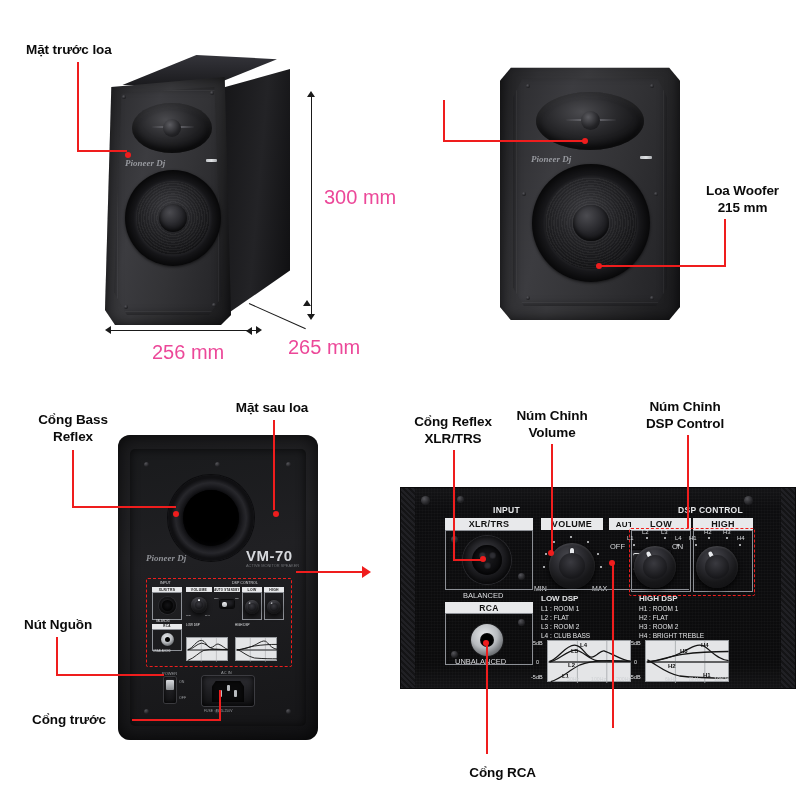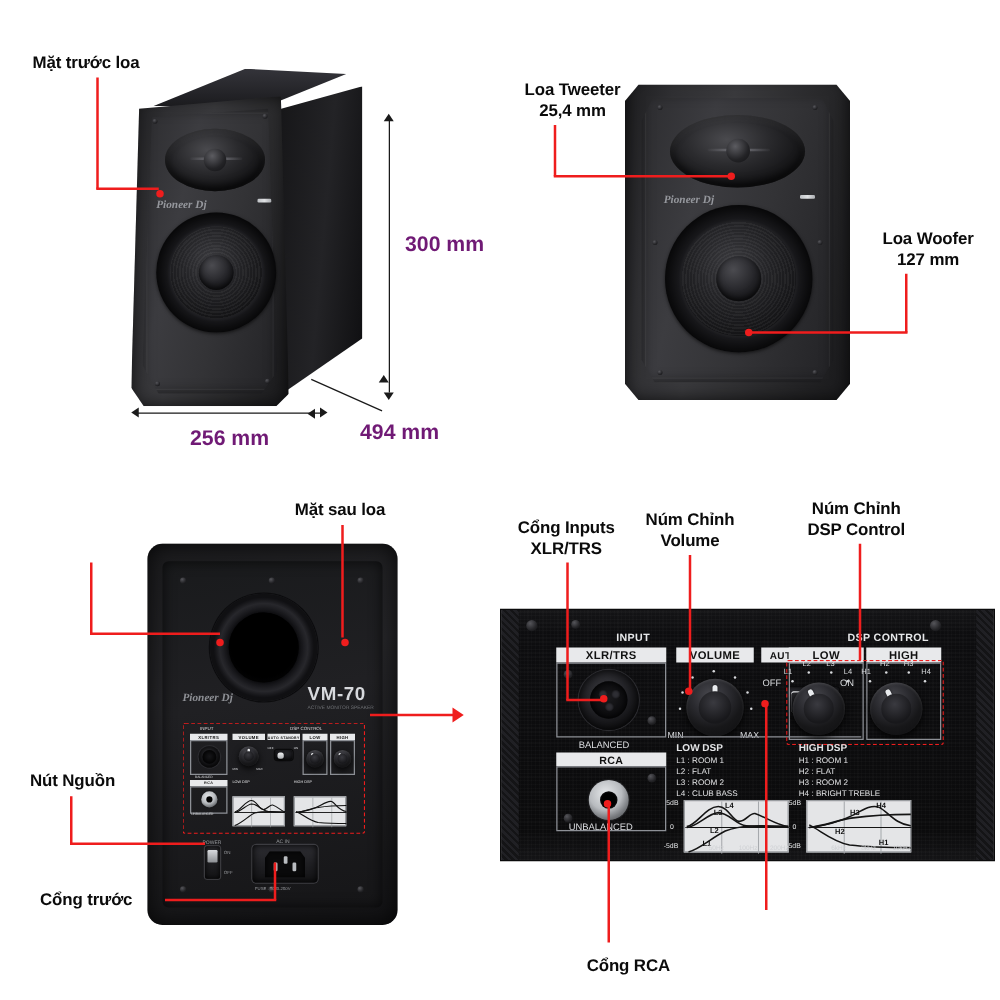--- a/index.html
+++ b/index.html
@@ -37,21 +37,21 @@
 
   
   .dim { position:absolute; background:#1a1a1a; }
   .dimh{ height:1px; }
   .dimv{ width:1px; }
   .ar { position:absolute; width:0; height:0; }
   .ar.up   { border-left:4px solid transparent;border-right:4px solid transparent;border-bottom:6px solid #1a1a1a;}
   .ar.down { border-left:4px solid transparent;border-right:4px solid transparent;border-top:6px solid #1a1a1a;}
   .ar.left { border-top:4px solid transparent;border-bottom:4px solid transparent;border-right:6px solid #1a1a1a;}
   .ar.right{ border-top:4px solid transparent;border-bottom:4px solid transparent;border-left:6px solid #1a1a1a;}
-  .dimtxt { position:absolute; font-weight:bold; font-size:17px; color:#701a75; }
+  .dimtxt { position:absolute; font-weight:normal; font-size:20px; color:#ec4899; }
 
   
   .spk { position:absolute; }
   .cab-front{
     position:absolute; border-radius:7px/9px;
     background:linear-gradient(100deg,#1d1d1f 0%,#303033 18%,#3a3a3d 40%,#2a2a2c 70%,#19191b 100%);
     box-shadow:inset 0 0 14px rgba(0,0,0,.75);
   }
   .baffle{
     position:absolute; border-radius:4px;
@@ -305,21 +305,21 @@
   <div class="dimtxt" style="left:324px; top:186px;">300 mm</div>
 
   <div class="dim dimh" style="left:110px; top:330px; width:148px;"></div>
   <div class="ar left" style="left:105px; top:326px;"></div>
   <div class="ar right" style="left:256px; top:326px;"></div>
   <div class="dimtxt" style="left:152px; top:341px;">256 mm</div>
 
   <div class="dim" style="left:249px; top:303px; width:62px; height:1px; transform:rotate(24deg); transform-origin:left center;"></div>
   <div class="ar left" style="left:246px; top:327px;"></div>
   <div class="ar up" style="left:303px; top:300px;"></div>
-  <div class="dimtxt" style="left:288px; top:336px;">494 mm</div>
+  <div class="dimtxt" style="left:288px; top:336px;">265 mm</div>
 
   <div class="spk" style="left:500px; top:60px; width:180px; height:260px;">
     <div class="cab-front" style="left:0; top:0; width:180px; height:260px;
                 clip-path:polygon(6% 3%, 94% 3%, 100% 8%, 100% 95%, 94% 100%, 6% 100%, 0 95%, 0 8%);"></div>
     <div class="baffle" style="left:13px; top:14px; width:154px; height:232px;
                 clip-path:polygon(6% 2%, 94% 2%, 100% 10%, 100% 92%, 93% 100%, 7% 100%, 0 92%, 0 10%);"></div>
 
     <div class="screw" style="left:26px;top:24px;width:4px;height:4px;"></div>
     <div class="screw" style="left:150px;top:24px;width:4px;height:4px;"></div>
     <div class="screw" style="left:26px;top:236px;width:4px;height:4px;"></div>
@@ -334,28 +334,26 @@
 
     <div class="logo" style="left:31px; top:94px; font-size:9px;">Pioneer Dj</div>
     <div class="led" style="left:140px;top:96px;width:12px;height:3px;"></div>
 
     <div class="woofer" style="left:32px; top:104px; width:118px; height:118px;">
       <div class="woof-cone" style="left:13px;top:13px;width:92px;height:92px;"></div>
       <div class="woof-dust" style="left:41px;top:41px;width:36px;height:36px;"></div>
     </div>
   </div>
 
-  <div class="anno ctr" style="left:398px; top:64px; width:120px;">Loa Tweeter
-25,4 mm</div>
   <div class="ln lnv" style="left:443px; top:100px; height:41px;"></div>
   <div class="ln lnh" style="left:443px; top:140px; width:142px;"></div>
   <div class="dot" style="left:582px;top:138px;"></div>
 
   <div class="anno ctr" style="left:690px; top:183px; width:105px;">Loa Woofer
-127 mm</div>
+215 mm</div>
   <div class="ln lnv" style="left:724px; top:219px; height:47px;"></div>
   <div class="ln lnh" style="left:598px; top:265px; width:128px;"></div>
   <div class="dot" style="left:596px;top:263px;"></div>
 
   <div class="spk" style="left:118px; top:435px; width:200px; height:305px;">
     <div class="cab-rear" style="left:0; top:0; width:200px; height:305px;"></div>
     <div class="rear-plate" style="left:12px; top:14px; width:176px; height:277px;"></div>
 
     <div class="screw" style="left:26px;top:27px;width:5px;height:5px;"></div>
     <div class="screw" style="left:168px;top:27px;width:5px;height:5px;"></div>
@@ -455,20 +453,22 @@
       <div class="acpin" style="left:17px;top:14px;width:3px;height:7px;"></div>
       <div class="acpin" style="left:32px;top:14px;width:3px;height:7px;"></div>
       <div class="acpin" style="left:24.5px;top:9px;width:3px;height:6px;"></div>
     </div>
     <div class="tinyTxt" style="left:86px;top:274px;font-size:3.4px;">FUSE : T0.5L250V</div>
 
     <div class="dot" style="left:55px;top:76px;"></div>
     <div class="dot" style="left:155px;top:76px;"></div>
   </div>
 
+  <div class="anno ctr" style="left:18px; top:412px; width:110px;">Cổng Bass
+Reflex</div>
   <div class="ln lnv" style="left:72px; top:450px; height:57px;"></div>
   <div class="ln lnh" style="left:72px; top:506px; width:104px;"></div>
 
   <div class="anno ctr" style="left:210px; top:400px; width:124px;">Mặt sau loa</div>
   <div class="ln lnv" style="left:273px; top:420px; height:90px;"></div>
 
   <div class="anno" style="left:24px; top:617px;text-align:right;">Nút Nguồn</div>
   <div class="ln lnv" style="left:56px; top:637px; height:38px;"></div>
   <div class="ln lnh" style="left:56px; top:674px; width:108px;"></div>
 
@@ -617,21 +617,21 @@
       <div class="curveLbl" style="left:55px;top:1px;font-size:6px;">H4</div>
       <div class="curveLbl" style="left:34px;top:7px;font-size:6px;">H3</div>
       <div class="curveLbl" style="left:22px;top:22px;font-size:6px;">H2</div>
       <div class="curveLbl" style="left:57px;top:31px;font-size:6px;">H1</div>
     </div>
     <div class="axTxt" style="left:264px; top:188px; font-size:5.2px; color:#cfd1d4;">6kHz</div>
     <div class="axTxt" style="left:288px; top:188px; font-size:5.2px; color:#cfd1d4;">8kHz</div>
     <div class="axTxt" style="left:313px; top:188px; font-size:5.2px; color:#cfd1d4;">10kHz</div>
   </div>
 
-  <div class="anno ctr" style="left:398px; top:414px; width:110px;">Cổng Inputs
+  <div class="anno ctr" style="left:398px; top:414px; width:110px;">Cổng Reflex
 XLR/TRS</div>
   <div class="ln lnv" style="left:453px; top:450px; height:110px;"></div>
   <div class="ln lnh" style="left:453px; top:559px; width:30px;"></div>
   <div class="dot" style="left:480px;top:556px;"></div>
 
   <div class="anno ctr" style="left:497px; top:408px; width:110px;">Núm Chỉnh
 Volume</div>
   <div class="ln lnv" style="left:551px; top:444px; height:110px;"></div>
   <div class="dot" style="left:548px;top:550px;"></div>
 

